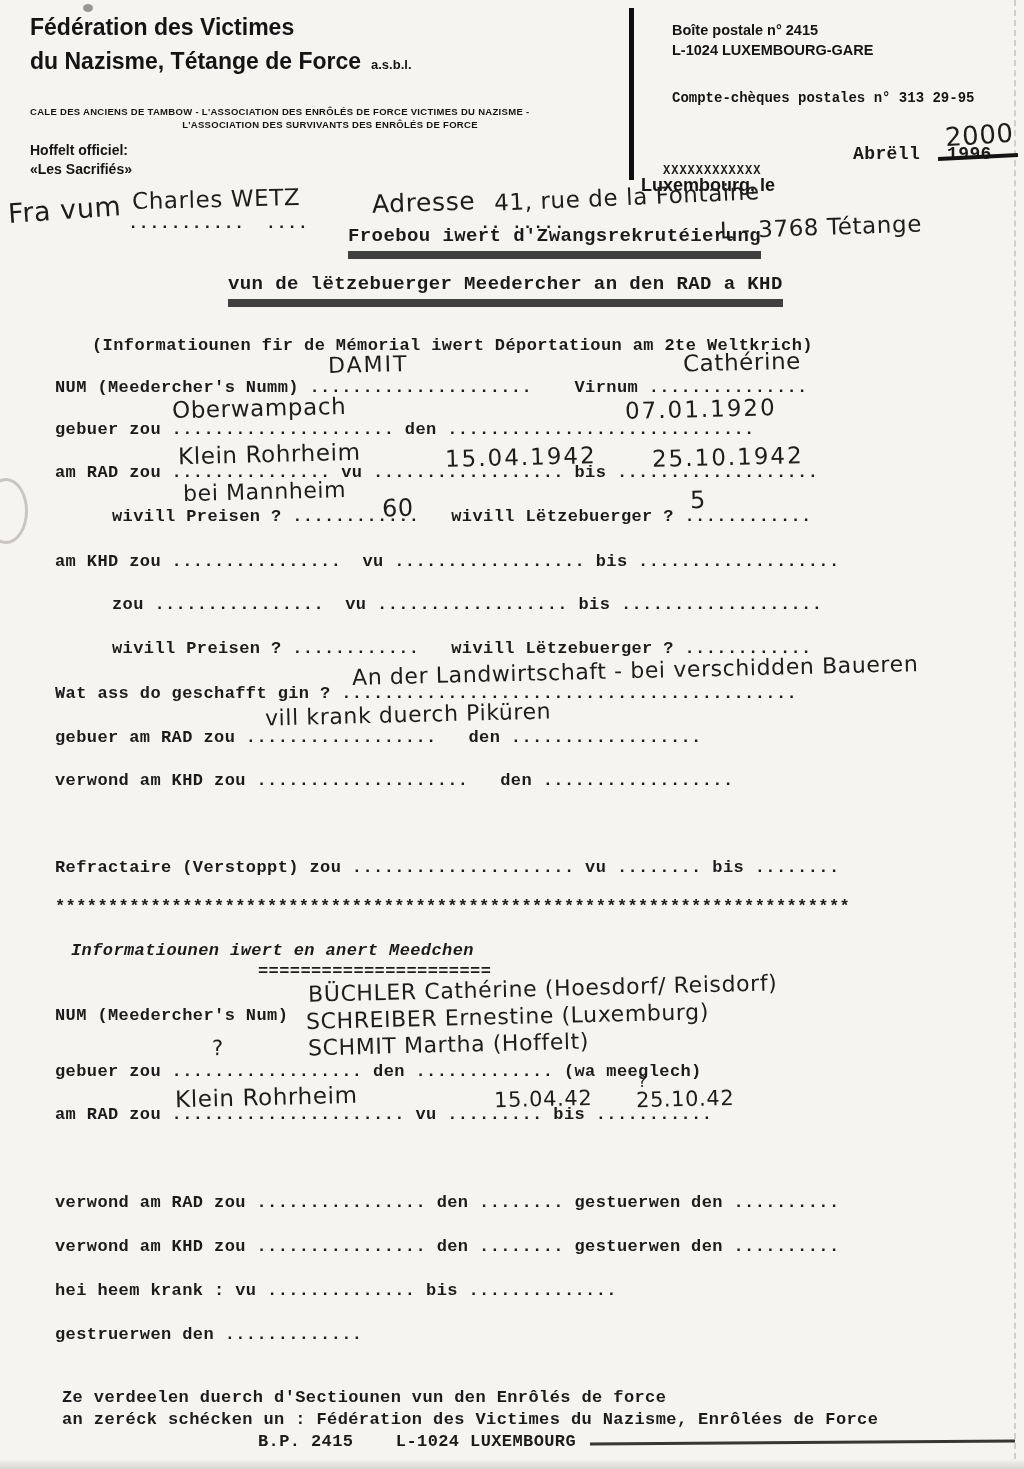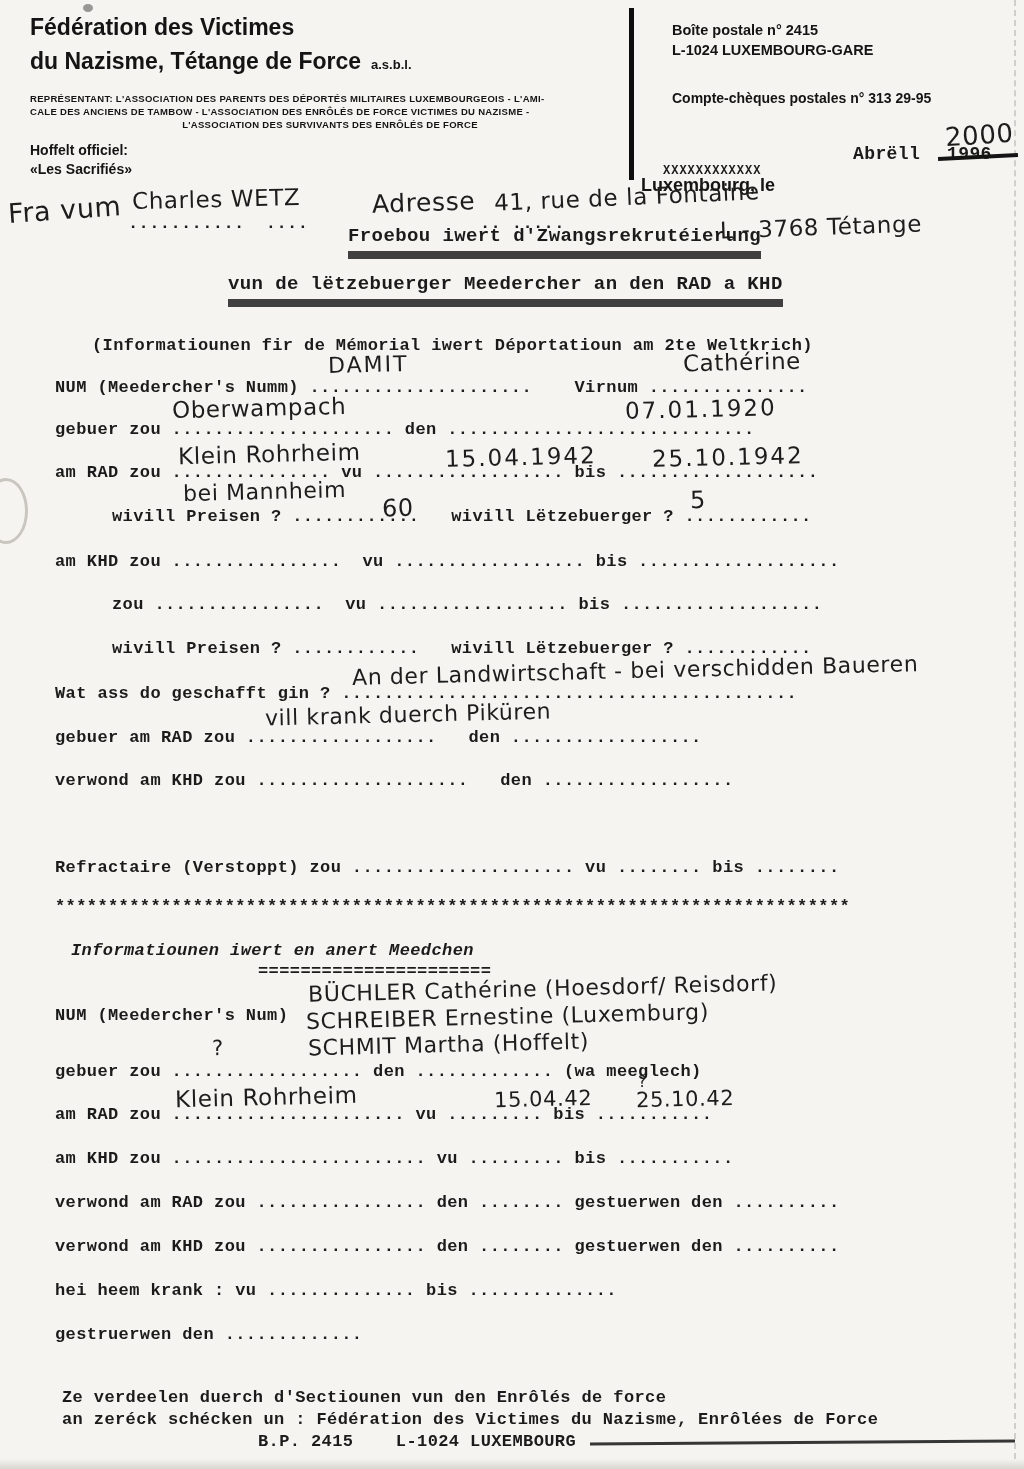--- a/index.html
+++ b/index.html
@@ -33,31 +33,30 @@
 </head>
 <body>
 
 <div class="page">
 
   <div class="h" style="left:30px; top:14px; font-size:23px;">Fédération des Victimes</div>
   <div class="abs" style="left:30px; top:48px; white-space:nowrap;">
     <span class="h" style="position:static; font-size:23px;">du Nazisme, Tétange de Force</span>
     <span class="h" style="position:static; font-size:13px; margin-left:6px;">a.s.b.l.</span>
   </div>
-  <div class="h" style="left:30px; top:93px; width:600px; font-size:9.5px; letter-spacing:0.3px;">REPRÉSENTANT: L'ASSOCIATION DES PARENTS DES DÉPORTÉS MILITAIRES LUXEMBOURGEOIS - L'AMI-</div>
   <div class="h" style="left:30px; top:106px; width:600px; font-size:9.5px; letter-spacing:0.3px;">CALE DES ANCIENS DE TAMBOW - L'ASSOCIATION DES ENRÔLÉS DE FORCE VICTIMES DU NAZISME -</div>
   <div class="h" style="left:30px; top:119px; width:600px; font-size:9.5px; letter-spacing:0.3px; text-align:center;">L'ASSOCIATION DES SURVIVANTS DES ENRÔLÉS DE FORCE</div>
   <div class="h" style="left:30px; top:142px; font-size:14px;">Hoffelt officiel:</div>
   <div class="h" style="left:30px; top:161px; font-size:14px;">«Les Sacrifiés»</div>
 
   <div class="vbar" style="left:629px; top:8px; width:5px; height:172px;"></div>
 
   <div class="h" style="left:672px; top:22px; font-size:14.5px;">Boîte postale n° 2415</div>
   <div class="h" style="left:672px; top:42px; font-size:14.5px;">L-1024 LUXEMBOURG-GARE</div>
-  <div class="h" style="left:672px; top:90px; font-size:14px;">Compte-chèques postales n° 313 29-95</div>
+  <div class="h" style="left:672px; top:90px; font-size:14px;font-family:Liberation Mono, monospace;">Compte-chèques postales n° 313 29-95</div>
 
   <div class="h" style="left:641px; top:143px; font-size:18px;margin-top:32px;">Luxembourg, le</div>
   <div class="t" style="left:853px; top:144px; font-size:18px;">Abrëll</div>
   <div class="t" style="left:947px; top:144px; font-size:18px;">1996</div>
   <div class="strike" style="left:938px; top:155px; width:80px; height:4px; transform:rotate(-3deg);"></div>
   <div class="hw" style="left:945px; top:120px; font-size:26px; transform:rotate(-4deg);">2000</div>
   <div class="t" style="left:663px; top:165px; font-size:12px; letter-spacing:1px;">XXXXXXXXXXXX</div>
 
   <div class="hw" style="left:8px; top:194px; font-size:27px; transform:rotate(-4deg);">Fra vum</div>
   <div class="t" style="left:128px; top:214px;">...........  ....</div>
@@ -107,21 +106,20 @@
 
   <div class="t" style="left:55px; top:1062px;">gebuer zou .................. den ............. (wa meeglech)</div>
   <div class="hw" style="left:212px; top:1036px; font-size:21px;">?</div>
   <div class="hw" style="left:638px; top:1072px; font-size:16px;">?</div>
 
   <div class="t" style="left:55px; top:1105px;">am RAD zou ...................... vu ......... bis ...........</div>
   <div class="hw" style="left:175px; top:1084px; font-size:23px;">Klein Rohrheim</div>
   <div class="hw" style="left:494px; top:1087px; font-size:21px;">15.04.42</div>
   <div class="hw" style="left:636px; top:1087px; font-size:21px;">25.10.42</div>
 
-  <div class="t" style="left:55px; top:1149px;">am KHD zou ........................ vu ......... bis ...........</div>
   <div class="t" style="left:55px; top:1193px;">verwond am RAD zou ................ den ........ gestuerwen den ..........</div>
   <div class="t" style="left:55px; top:1237px;">verwond am KHD zou ................ den ........ gestuerwen den ..........</div>
   <div class="t" style="left:55px; top:1281px;">hei heem krank : vu .............. bis ..............</div>
   <div class="t" style="left:55px; top:1325px;">gestruerwen den .............</div>
 
   <div class="t" style="left:62px; top:1388px;">Ze verdeelen duerch d'Sectiounen vun den Enrôlés de force</div>
   <div class="t" style="left:62px; top:1410px;">an zeréck schécken un : Fédération des Victimes du Nazisme, Enrôlées de Force</div>
   <div class="t" style="left:258px; top:1432px;">B.P. 2415    L-1024 LUXEMBOURG</div>
   <div class="strike" style="left:590px; top:1441px; width:425px; height:3px; transform:rotate(-0.4deg); opacity:0.85;"></div>
 

